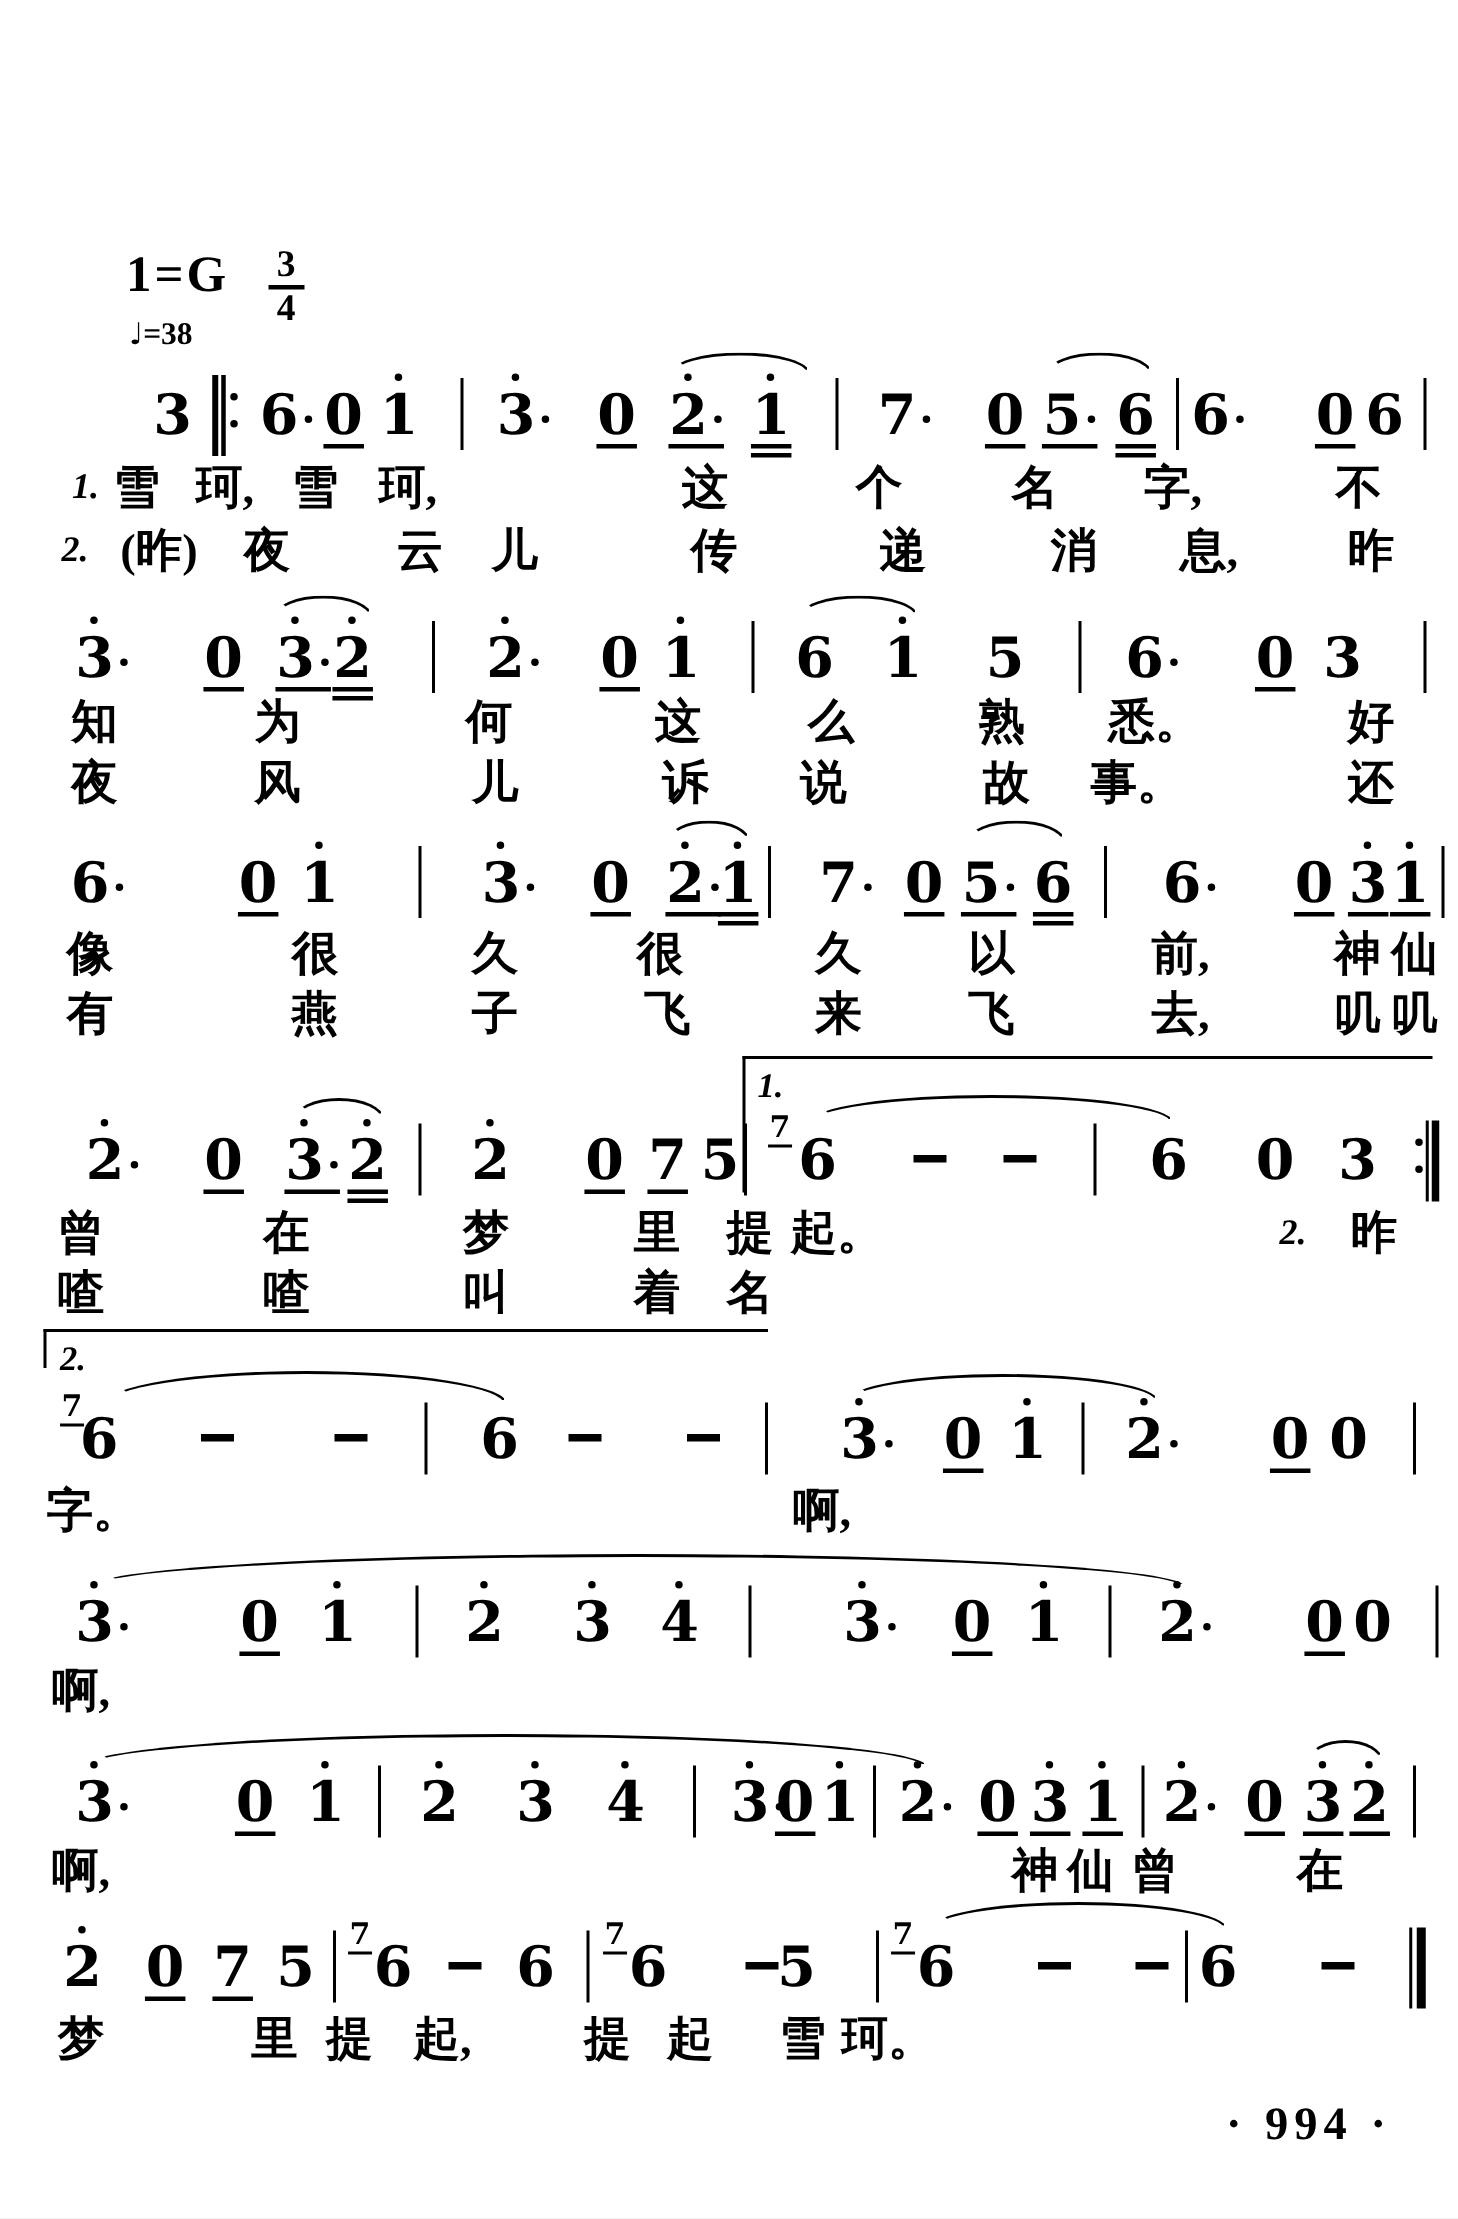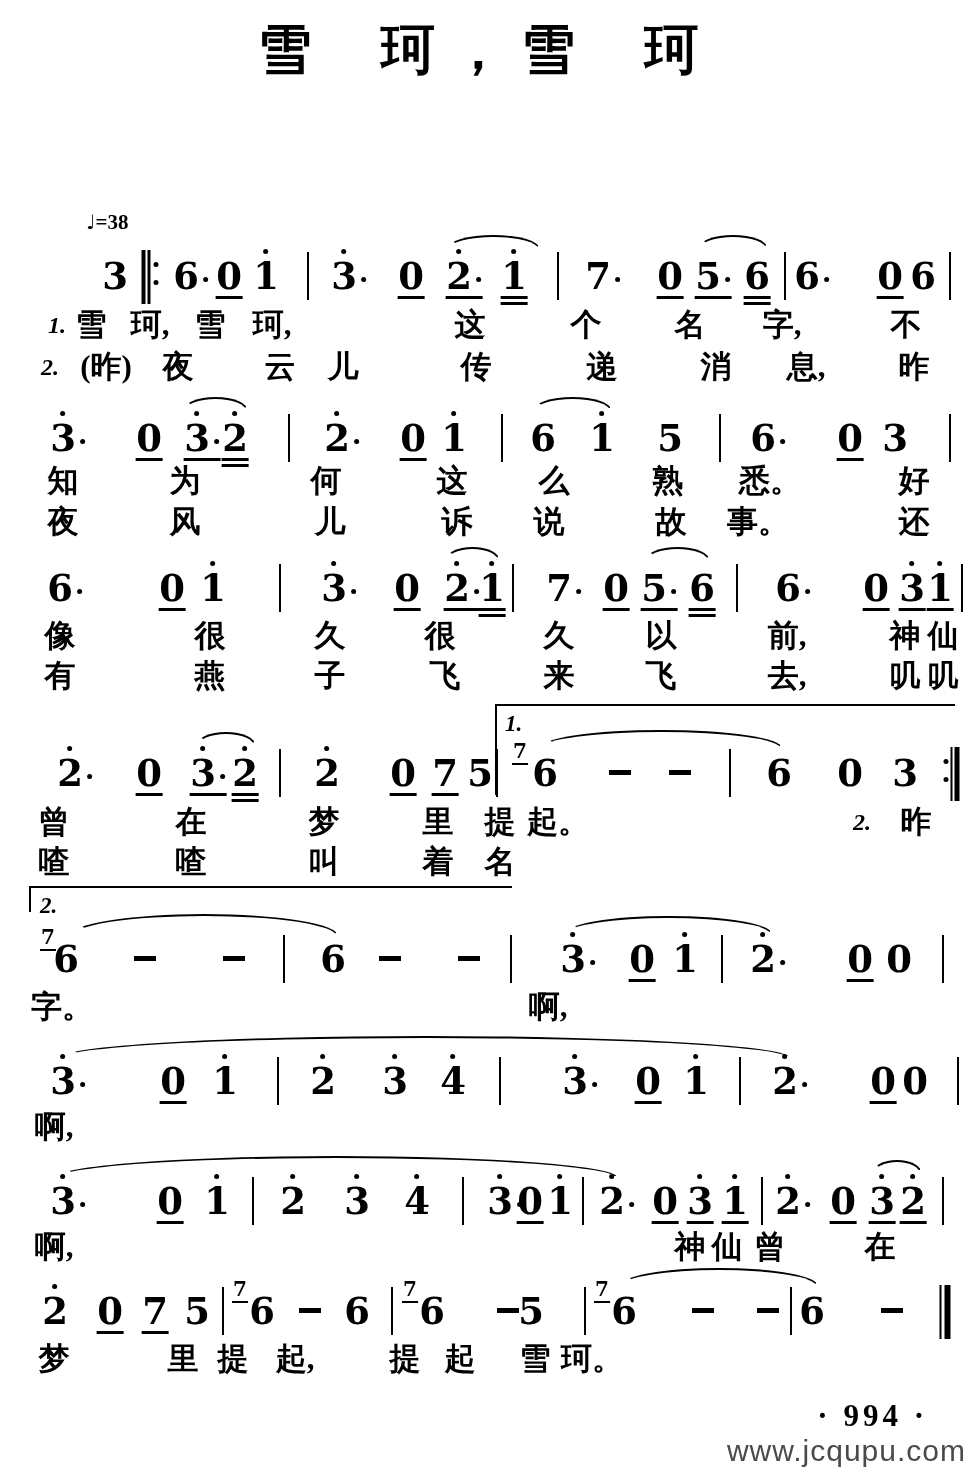--- a/index.html
+++ b/index.html
@@ -37,21 +37,23 @@
   .lyr{position:absolute;transform:translateX(-50%);font-weight:700;font-size:31px;line-height:34px;white-space:nowrap;}
   .lyr.vnum{font-size:24px;font-style:italic;}
   .pagenum{position:absolute;right:44px;top:1398px;font-size:31px;font-weight:700;letter-spacing:4px;}
   .watermark{position:absolute;right:6px;top:1434px;font-size:30px;color:#4a4a4a;
              font-family:"Liberation Sans","DejaVu Sans",sans-serif;letter-spacing:1px;}
 </style>
 </head>
 <body>
 
 <div id="page">
-  <div class="title">雪 珂，雪 珂</div>
+  <div class="keyblock">
+    <span class="keysig">1=G</span><span class="meter"><span>3</span><span class="fbar"></span><span>4</span></span>
+  </div>
   <div class="tempo"><span class="nq">♩</span><span>=38</span></div>
 
   <div id="score">
       <div class="tk note" style="left: 115px; top: 258px;">3</div>
       <div class="barg" style="left: 150px; top: 250px; height: 54px;">
         <i class="vl" style="left:0;width:4px"></i>
         <i class="vl" style="left:6px;width:3px"></i>
         <i class="rdot" style="top:12px"></i>
         <i class="rdot" style="top:30px"></i>
       </div>
@@ -311,14 +313,13 @@
       <div class="lyr" style="left: 183px; top: 1342px;">里</div>
       <div class="lyr" style="left: 233px; top: 1342px;">提</div>
       <div class="lyr" style="left: 295px; top: 1342px;">起,</div>
       <div class="lyr" style="left: 405px; top: 1342px;">提</div>
       <div class="lyr" style="left: 460px; top: 1342px;">起</div>
       <div class="lyr" style="left: 535px; top: 1342px;">雪</div>
       <div class="lyr" style="left: 592px; top: 1342px;">珂。</div>
     </div>
 
   <div class="pagenum">· 994 ·</div>
-  <div class="watermark">www.jcqupu.com</div>
 </div>
 
 </body></html>

